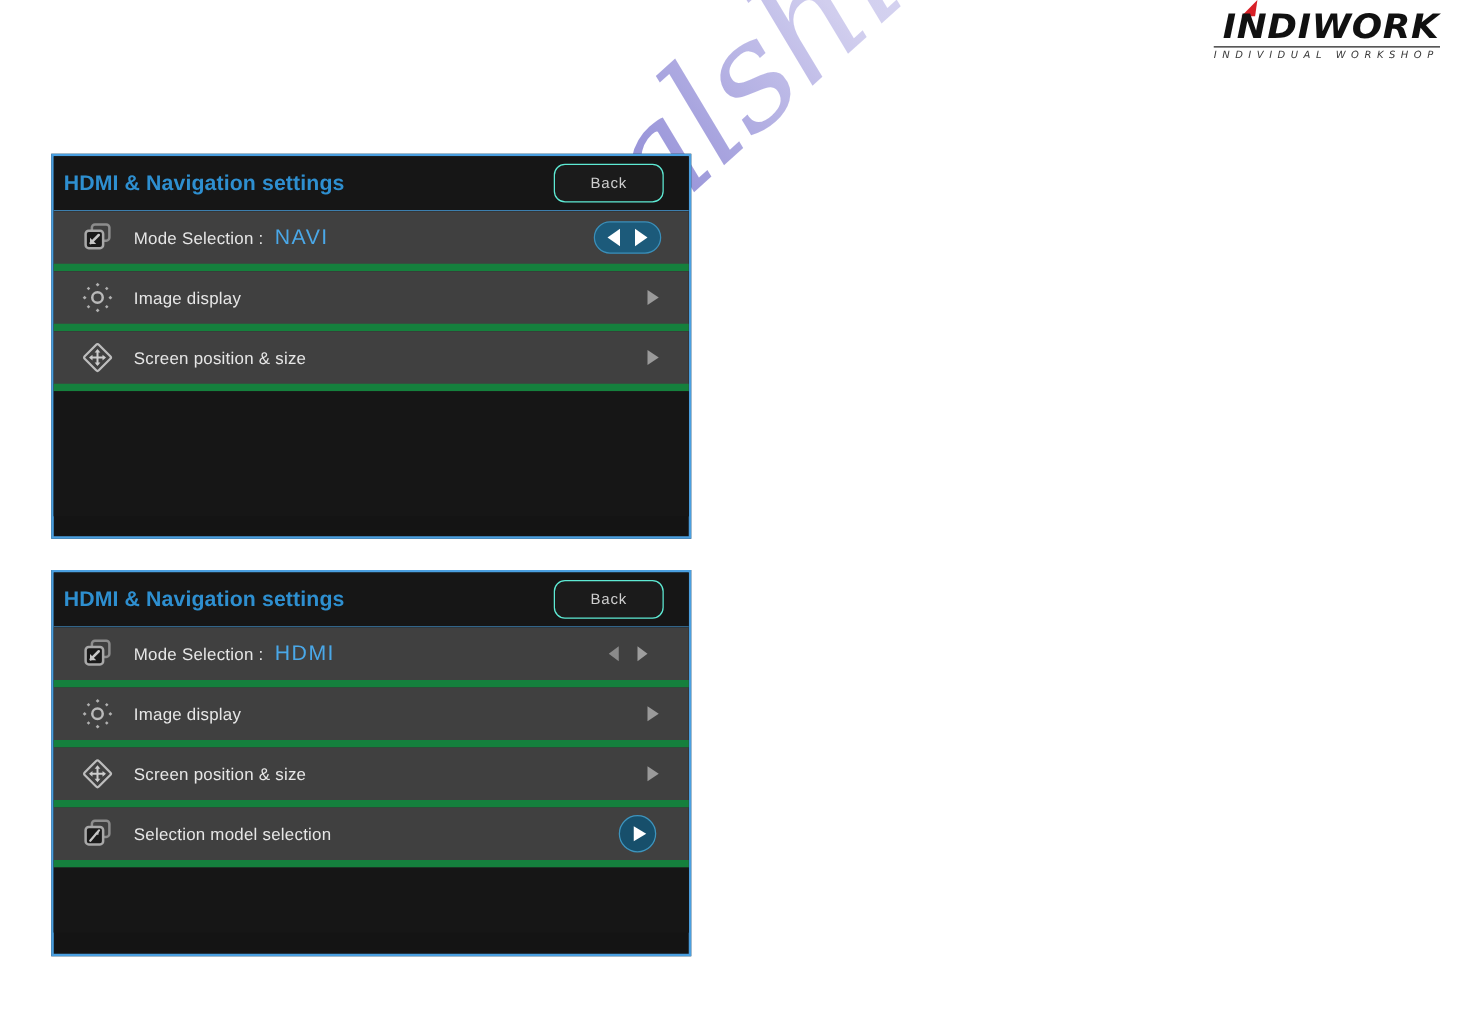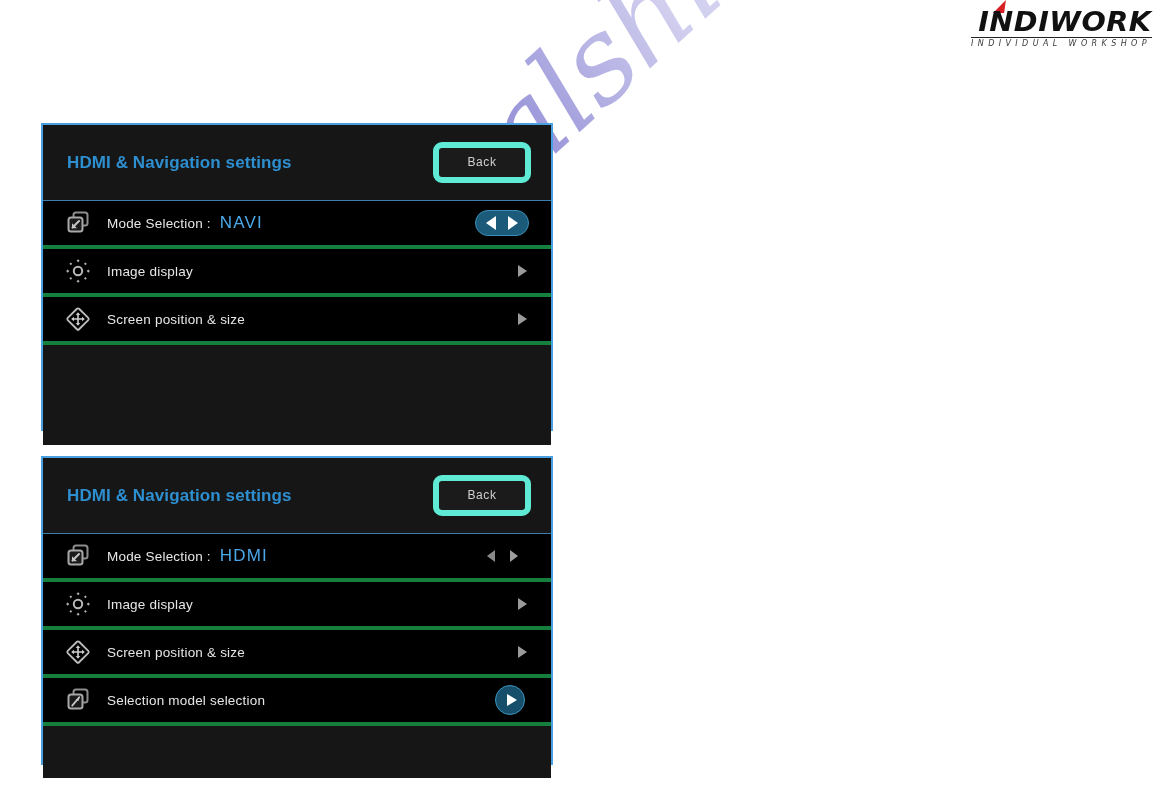--- a/index.html
+++ b/index.html
@@ -98,58 +98,58 @@
     width: 512px;
     border: 2px solid #4a9fe0;
     background: #141414;
     box-sizing: border-box;
     z-index: 3;
   }
   #panel-hdmi { top: 123px; height: 308px; }
   #panel-navi { top: 456px; height: 309px; }
 
   .panel-header {
-    height: 76px;
+    height: 44px;
     display: flex;
     align-items: center;
     justify-content: space-between;
-    padding: 0 20px 0 24px;
+    padding: 0 20px 0 8px;
     border-bottom: 1px solid #3d7fae;
     box-sizing: border-box;
     background: #161616;
   }
   .panel-title {
     color: #2e8fd0;
     font-size: 17px;
     font-weight: 700;
     letter-spacing: 0.1px;
   }
   .back-btn {
     min-width: 58px;
     padding: 7px 14px 8px;
-    border: 6px solid #5eead4;
+    border: 1px solid #5eead4;
     border-radius: 9px;
     color: #cfcfcf;
     font-size: 12px;
     letter-spacing: 0.6px;
     text-align: center;
     background: #1b1b1b;
   }
 
   .rows { background: #141414; }
 
   .row {
     position: relative;
     height: 48px;
     display: flex;
     align-items: center;
     padding: 0 22px 0 20px;
-    border-bottom: 4px solid #15803d;
+    border-bottom: 6px solid #15803d;
     box-sizing: border-box;
-    background: #000000;
+    background: #404040;
   }
   .row.filler {
     border-bottom: none;
     background: #161616;
     flex: 1;
   }
   #panel-hdmi .row.filler { height: 100px; }
   #panel-navi .row.filler { height: 52px; }
 
   .row-icon {

